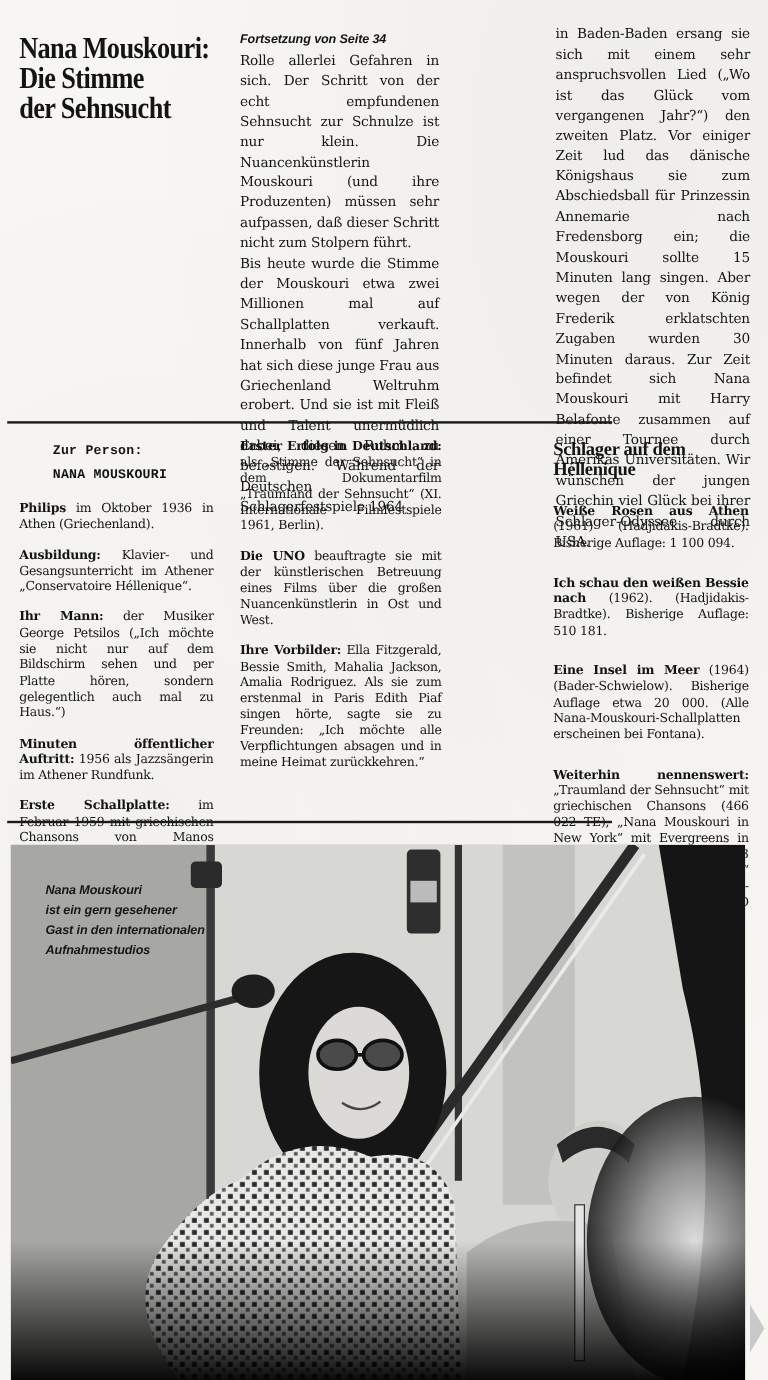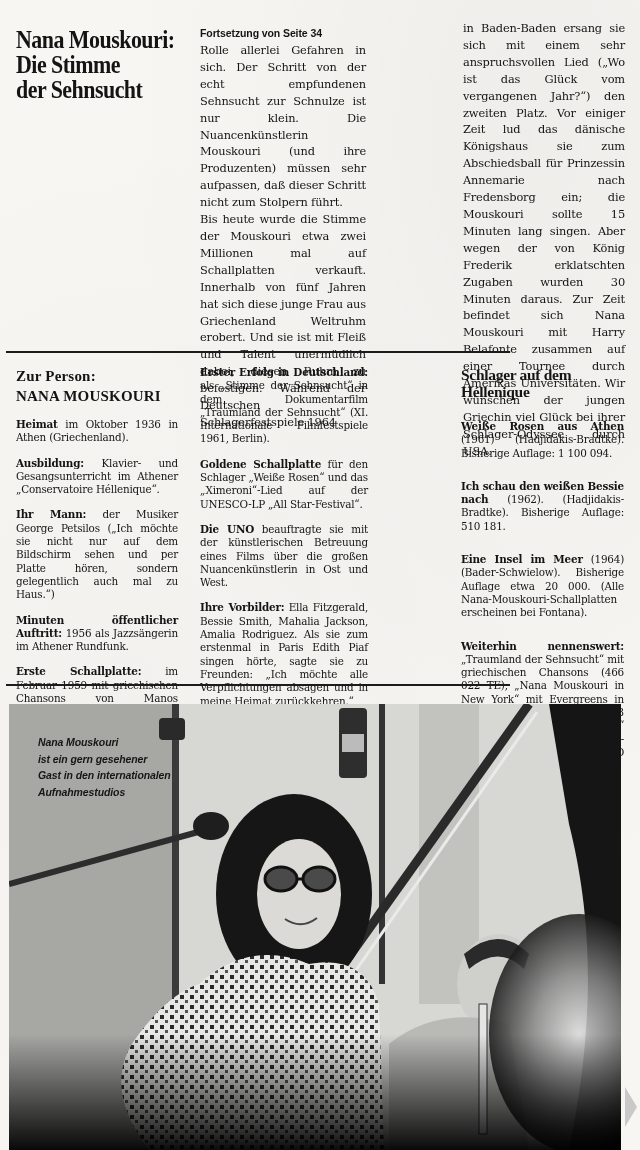--- a/index.html
+++ b/index.html
@@ -19,38 +19,38 @@
     font-family: "Liberation Serif", serif; font-weight: bold;
     font-size: 25.5px; line-height: 25px; letter-spacing: -0.6px;
     transform: scaleX(0.86); transform-origin: left top; white-space: nowrap;
   }
   .headline span { display: block; }
 
   .col { position: absolute; font-family: "DejaVu Serif", serif; font-size: 11.4px;
          line-height: 16.9px; text-align: justify; letter-spacing: -0.15px; }
   .col p { margin: 0; }
 
-  .continued { font-family: "Liberation Sans", sans-serif; 
+  .continued { font-family: "Liberation Sans", sans-serif; font-style: italic;
                font-weight: bold; font-size: 10.5px; letter-spacing: -0.1px;
                margin-bottom: 2px; line-height: 14px; }
 
   .col-mid { left: 200px; top: 26px; width: 166px; }
   .col-right { left: 463px; top: 20px; width: 162px; }
 
   .rule { position: absolute; left: 6px; width: 504px; height: 2px; background: #1b1b1b; }
   .rule-1 { top: 351px; }
   .rule-2 { top: 684px; }
 
   .info { position: absolute; font-size: 10.4px; line-height: 13.3px;
           text-align: justify; letter-spacing: -0.2px; }
   .info .blk { margin-bottom: 12px; }
   .info b { font-weight: bold; }
 
-  .person-head { font-family: Liberation Serif, serif; font-weight: bold;
-                 font-size: 15px; line-height: 20px; letter-spacing: 0.2px; margin-bottom: 12px; }
+  .person-head { font-family: Liberation Mono, monospace; font-weight: bold;
+                 font-size: 11px; line-height: 20px; letter-spacing: 0.2px; margin-bottom: 12px; margin-left: 28px; }
   .person-head span { display: block; }
 
   .info-left { left: 16px; top: 366px; width: 162px; }
   .info-mid { left: 200px; top: 366px; width: 168px; }
   .info-right { left: 461px; top: 366px; width: 163px; }
   .info-right .blk { margin-bottom: 7px; margin-top: 20px; }
 
   .charts-head { font-family: "Liberation Serif", serif; font-weight: bold;
                  font-size: 15.5px; line-height: 17px; margin-bottom: 4px; letter-spacing: -0.3px; }
   .charts-head span { display: block; }
@@ -89,30 +89,29 @@
   <p>in Baden-Baden ersang sie sich mit einem sehr anspruchsvollen Lied („Wo ist das Glück vom vergangenen Jahr?“) den zweiten Platz. Vor einiger Zeit lud das dänische Königshaus sie zum Abschiedsball für Prinzessin Annemarie nach Fredensborg ein; die Mouskouri sollte 15 Minuten lang singen. Aber wegen der von König Frederik erklatschten Zugaben wurden 30 Minuten daraus. Zur Zeit befindet sich Nana Mouskouri mit Harry Belafonte zusammen auf einer Tournee durch Amerikas Universitäten. Wir wünschen der jungen Griechin viel Glück bei ihrer Schlager-Odyssee durch USA.</p>
 </div>
 
 <div class="rule rule-1"></div>
 
 <div class="info info-left">
   <div class="person-head">
     <span>Zur Person:</span>
     <span>NANA MOUSKOURI</span>
   </div>
-  <div class="blk"><b>Heimat</b><span> im Oktober 1936 in Athen (Griechenland).</span></div>
+  <div class="blk"><b>Philips</b><span> im Oktober 1936 in Athen (Griechenland).</span></div>
   <div class="blk"><b>Ausbildung:</b><span> Klavier- und Gesangsunterricht im Athener „Conservatoire Héllenique“.</span></div>
   <div class="blk"><b>Ihr Mann:</b><span> der Musiker George Petsilos („Ich möchte sie nicht nur auf dem Bildschirm sehen und per Platte hören, sondern gelegentlich auch mal zu Haus.“)</span></div>
   <div class="blk"><b>Minuten öffentlicher Auftritt:</b><span> 1956 als Jazzsängerin im Athener Rundfunk.</span></div>
   <div class="blk"><b>Erste Schallplatte:</b><span> im Februar 1959 mit griechischen Chansons von Manos Hadjidakis.</span></div>
 </div>
 
 <div class="info info-mid">
   <div class="blk"><b>Erster Erfolg in Deutschland:</b><span> als „Stimme der Sehnsucht“ in dem Dokumentarfilm „Traumland der Sehnsucht“ (XI. Internationale Filmfestspiele 1961, Berlin).</span></div>
-  <div class="blk"><b>Goldene Schallplatte</b><span> für den Schlager „Weiße Rosen“ und das „Ximeroni“-Lied auf der UNESCO-LP „All Star-Festival“.</span></div>
   <div class="blk"><b>Die UNO</b><span> beauftragte sie mit der künstlerischen Betreuung eines Films über die großen Nuancenkünstlerin in Ost und West.</span></div>
   <div class="blk"><b>Ihre Vorbilder:</b><span> Ella Fitzgerald, Bessie Smith, Mahalia Jackson, Amalia Rodriguez. Als sie zum erstenmal in Paris Edith Piaf singen hörte, sagte sie zu Freunden: „Ich möchte alle Verpflichtungen absagen und in meine Heimat zurückkehren.“</span></div>
 </div>
 
 <div class="info info-right">
   <div class="charts-head">
     <span>Schlager auf dem</span>
     <span>Héllenique</span>
   </div>
   <div class="blk"><b>Weiße Rosen aus Athen</b><span> (1961) (Hadjidakis-Bradtke). Bisherige Auflage: 1 100 094.</span></div>

